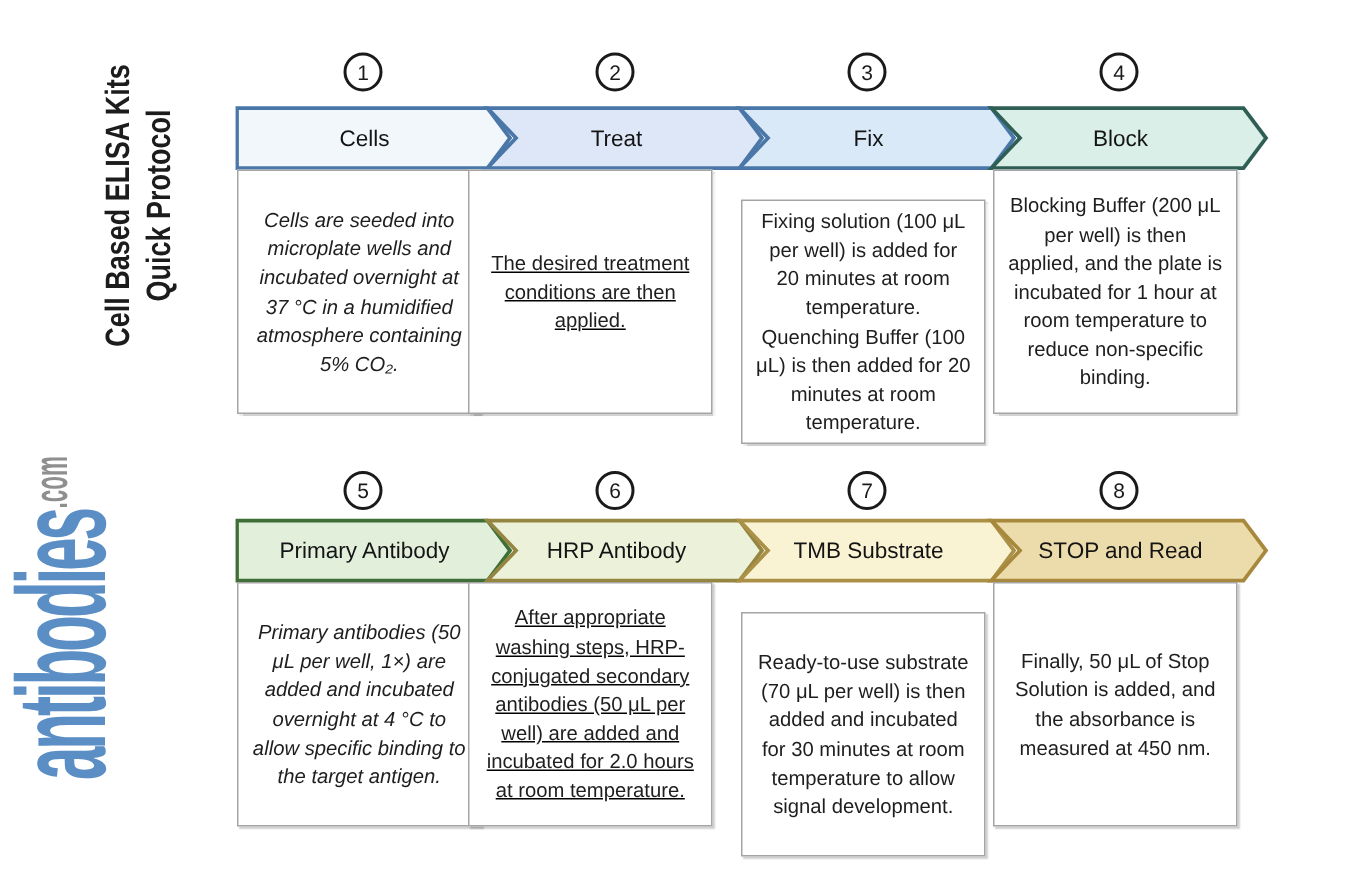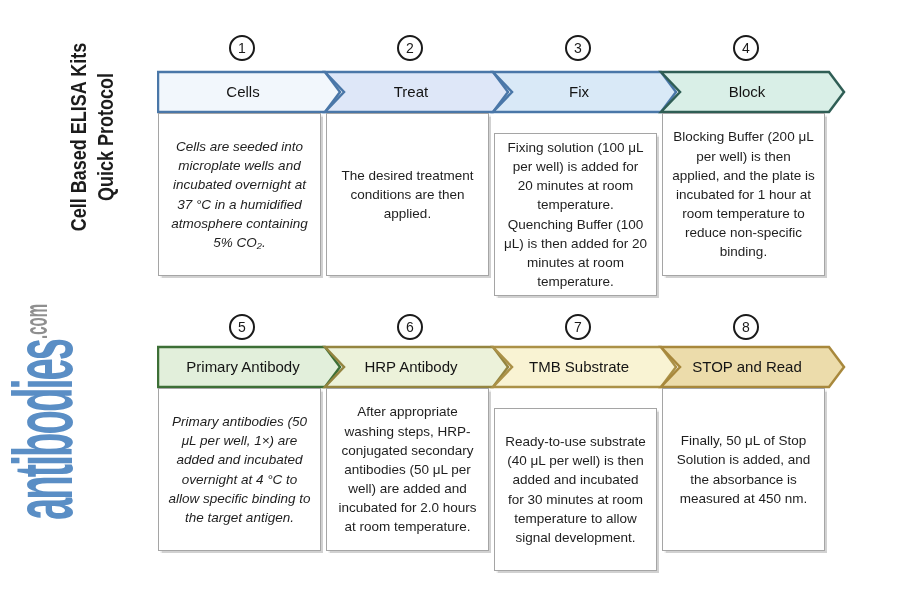--- a/index.html
+++ b/index.html
@@ -61,21 +61,21 @@
     position: absolute; width: 163px; height: 163px;
     background: #ffffff;
     border: 1px solid #a5a5a5;
     box-shadow: 1.5px 1.5px 1px rgba(0,0,0,0.18);
     display: flex; align-items: center; justify-content: center;
     text-align: center;
     padding: 8px 9px;
   }
   .r1 .step-box { top: 113px; }
   .r2 .step-box { top: 388px; }
-  .b0 { left: 158px; font-style: italic; } .b1 { left: 326px; } .b2 { left: 494px; margin-top: 20px; } .b3 { left: 662px; justify-content: center; }
+  .b0 { left: 158px; font-style: italic; } .b1 { left: 312px; text-decoration: underline; } .b2 { left: 494px; margin-top: 20px; } .b3 { left: 662px; justify-content: center; }
   .step-box p {
     font-size: 13.5px; line-height: 1.42; color: #1e1e1e;
   }
 </style>
 </head>
 <body>
 
 <div class="canvas">
 
   <div class="vertical-title" style="color: rgb(28, 28, 28);">
@@ -153,20 +153,20 @@
       <text x="590" y="27" text-anchor="middle">STOP and Read</text>
     </svg>
 
     <div class="step-box b0">
         <p>Primary antibodies (50 μL per well, 1×) are added and incubated overnight at 4 °C to allow specific binding to the target antigen.</p>
       </div>
     <div class="step-box b1">
         <p>After appropriate washing steps, HRP-conjugated secondary antibodies (50 μL per well) are added and incubated for 2.0 hours at room temperature.</p>
       </div>
     <div class="step-box b2">
-        <p>Ready-to-use substrate (40 μL per well) is then added and incubated for 30 minutes at room temperature to allow signal development.</p>
+        <p>Ready-to-use substrate (70 μL per well) is then added and incubated for 30 minutes at room temperature to allow signal development.</p>
       </div>
     <div class="step-box b3">
         <p>Finally, 50 μL of Stop Solution is added, and the absorbance is measured at 450 nm.</p>
       </div>
   </div>
 
 </div>
 
 </body></html>

